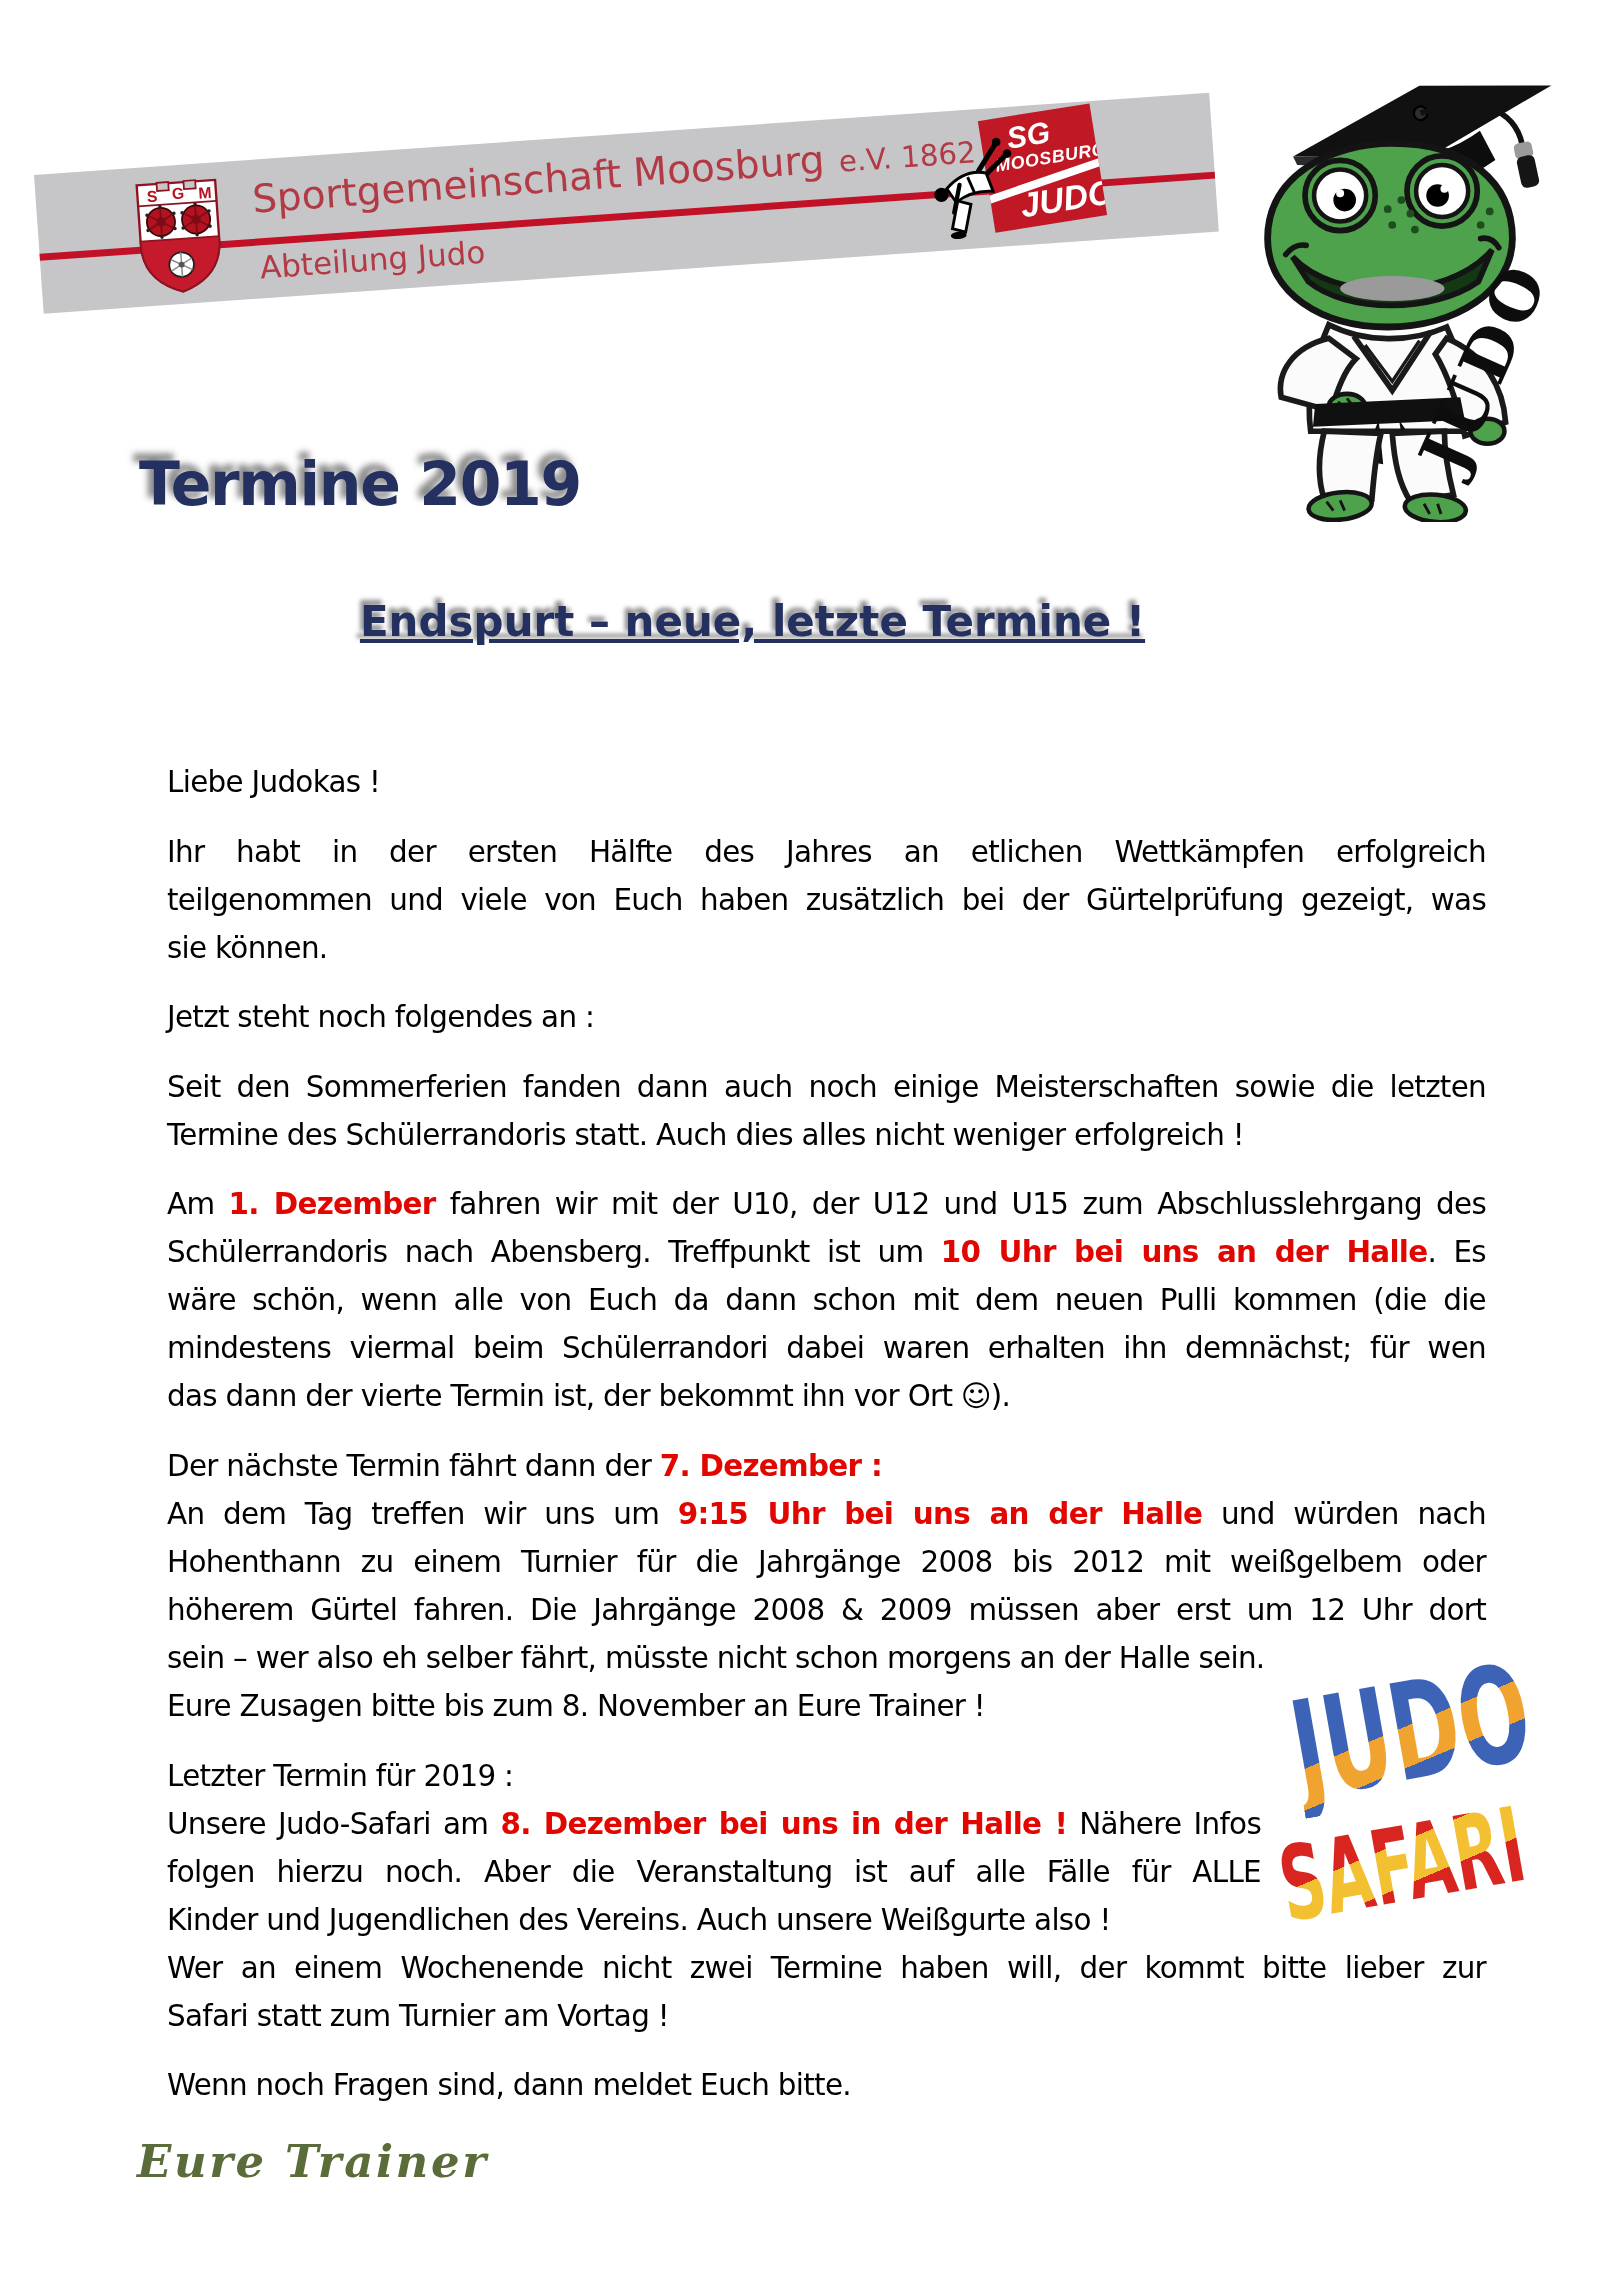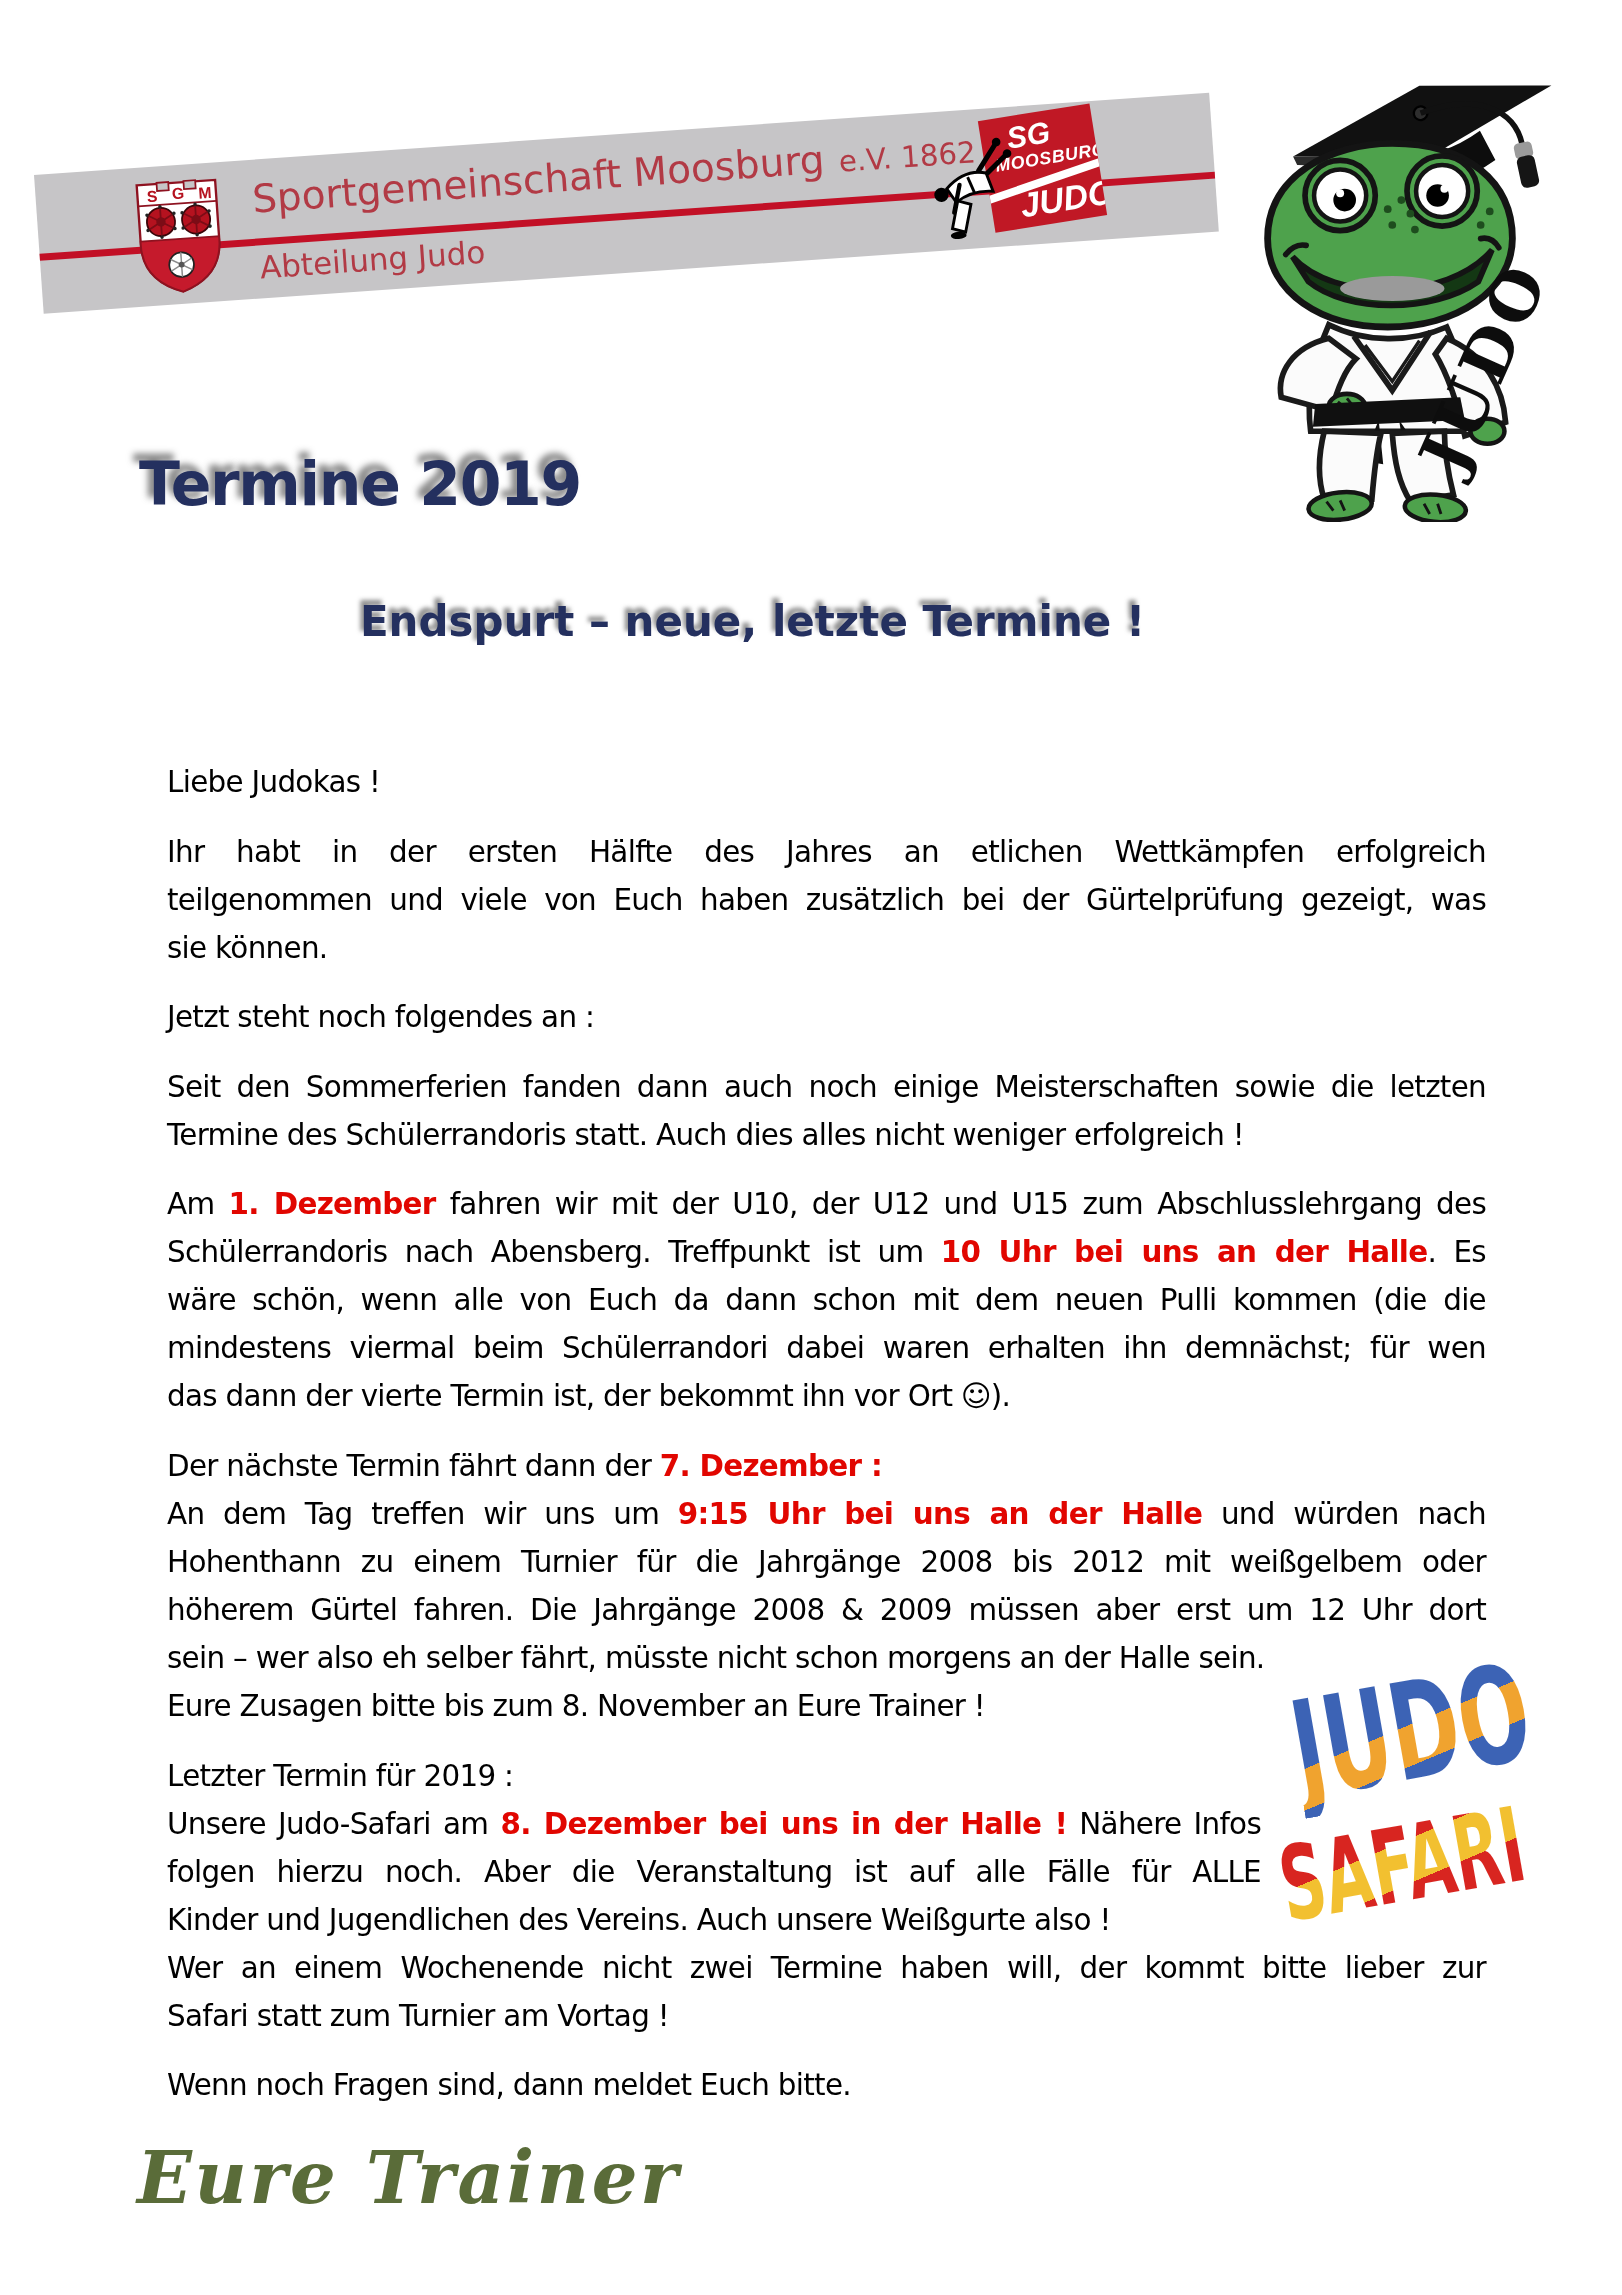--- a/index.html
+++ b/index.html
@@ -42,21 +42,21 @@
   
   .title{
     position:absolute;left:139px;top:420px;font-size:60px;font-weight:bold;
     color:var(--navy,#24305f);letter-spacing:-1.3px;
     text-shadow:-5.9px -7.2px 6.5px rgba(118,118,118,.85);
     margin-top:29px;
   }
   .subtitle{
     position:absolute;left:216px;top:597px;width:1073px;text-align:center;
     font-size:42px;font-weight:bold;color:var(--navy,#24305f);
-    text-shadow:-3.3px -5.2px 4.6px rgba(118,118,118,.8);white-space:nowrap;
+    text-shadow:-3.3px -5.2px 4.6px rgba(118,118,118,.8);white-space:nowrap;text-decoration:underline;
   }
   
   .body-text{
     position:absolute;left:139px;top:758px;width:1347px;
     font-size:29.4px;letter-spacing:-0.7px;line-height:48px;
   }
   .para{margin-bottom:21.6px;margin-left:28px;}
   .para.tight{margin-bottom:0;}
   .para.narrow{width:1094px;}
   .line{min-height:48px;}
@@ -74,21 +74,21 @@
   }
   .safari .w2{
     font-size:103px;transform:scaleX(.60);transform-origin:0 0;margin-top:10.5px;
     background:linear-gradient(172deg,var(--safari_red,#d82520) 0 36%,var(--safari_yellow,#f2c030) 36% 62%,var(--safari_red,#d82520) 62% 100%);
     -webkit-background-clip:text;background-clip:text;color:transparent;
   }
   
   .signature{
     position:absolute;left:137px;top:2135px;
     font-family:"DejaVu Serif","Liberation Serif",serif;font-style:italic;font-weight:bold;
-    font-size:72px;letter-spacing:2.6px;color:var(--signature_green,#5a6c39);
+    font-size:45px;letter-spacing:2.6px;color:var(--signature_green,#5a6c39);
   }
 </style>
 </head>
 <body style="--navy: #24305f; --red: #e10600; --banner_gray: #c6c5c7; --banner_text_red: #b23a45; --stripe_red: #c21026; --badge_red: #c01825; --shield_red: #c51a2c; --frog_green: #4ea24c; --signature_green: #5a6c39; --safari_blue: #3c63b5; --safari_orange: #f0a32f; --safari_red: #d82520; --safari_yellow: #f2c030;">
 
 <div class="banner">
   <div class="banner-stripe"></div>
 
   <svg class="crest" viewBox="0 0 150 200">
     <path d="M8,8 H142 V110 Q142,172 75,194 Q8,172 8,110 Z" fill="#ffffff" stroke="#8e1220" stroke-width="4"></path>

